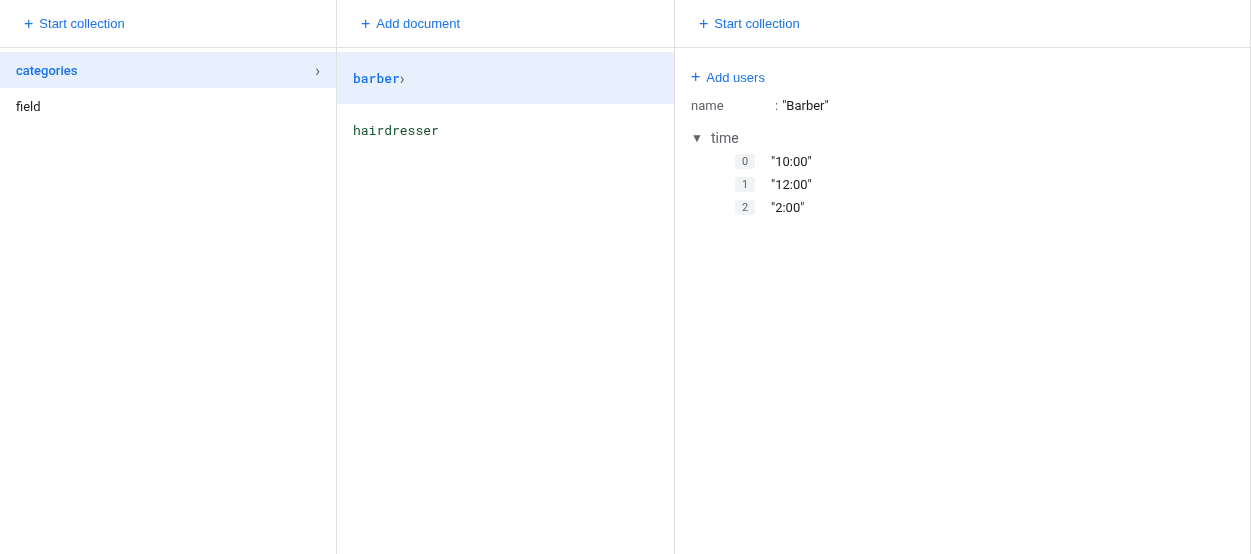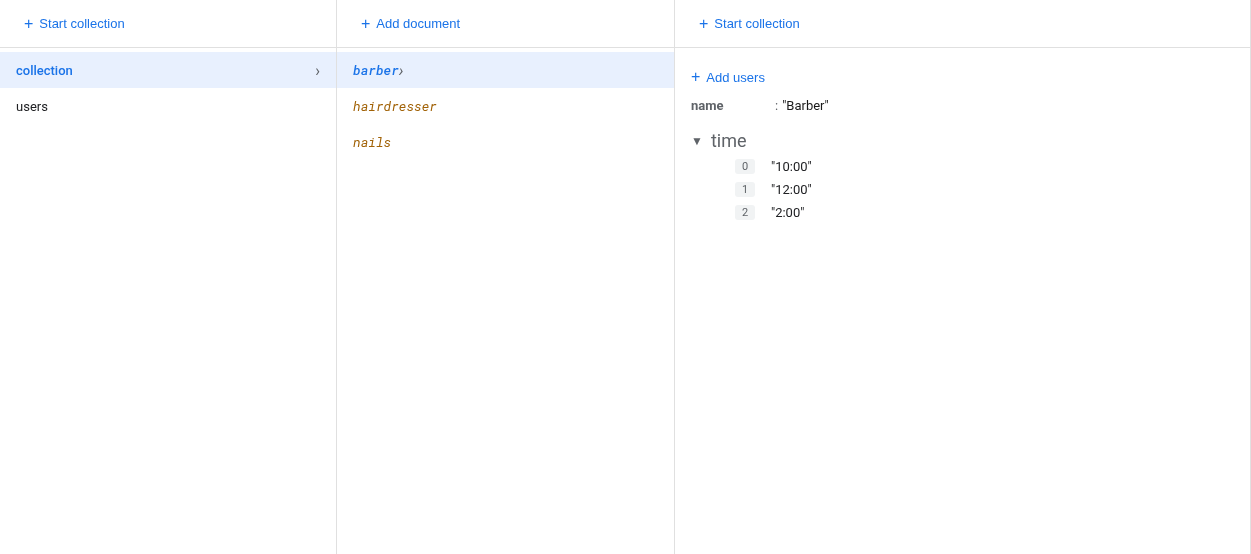--- a/index.html
+++ b/index.html
@@ -100,31 +100,30 @@
     .chevron-icon {
       color: #5f6368;
       font-size: 16px;
     }
 
     .document-item {
       display: flex;
       align-items: center;
       padding: 8px 16px;
       cursor: pointer;
-      height: 36px;
-      font-style: italic;
+      height: 52px;
     }
 
     .document-item.selected {
       background: #e8f0fe;
     }
 
     .document-item-name {
       font-size: 13px;
-      color: #a16207;
+      color: #14532d;
       font-family: 'Roboto Mono', monospace;
     }
 
     .document-item.selected .document-item-name {
       color: #1a73e8;
       font-weight: 500;
     }
 
     .field-section {
       padding: 8px 0;
@@ -150,21 +149,20 @@
       display: flex;
       align-items: flex-start;
       padding: 4px 16px;
       min-height: 28px;
     }
 
     .field-key {
       color: #5f6368;
       font-size: 13px;
       min-width: 80px;
-      font-weight: bold;
     }
 
     .field-value {
       color: #202124;
       font-size: 13px;
     }
 
     .field-value.string-val {
       color: #1a1a1a;
     }
@@ -175,21 +173,21 @@
 
     .time-header {
       display: flex;
       align-items: center;
       padding: 4px 16px;
       gap: 8px;
     }
 
     .time-key {
       color: #5f6368;
-      font-size: 18px;
+      font-size: 14px;
     }
 
     .dropdown-arrow {
       color: #5f6368;
       font-size: 12px;
       cursor: pointer;
     }
 
     .time-items {
       padding-left: 0;
@@ -227,46 +225,43 @@
 
 <div class="panel panel-left">
   <div class="panel-header">
     <button class="add-btn">
       <span class="plus-icon">+</span>
       <span>Start collection</span>
     </button>
   </div>
   <div class="panel-content">
     <div class="collection-item selected">
-      <span class="collection-item-name">collection</span>
+      <span class="collection-item-name">categories</span>
       <span class="chevron-icon">›</span>
     </div>
     <div class="collection-item">
-      <span class="collection-item-name">users</span>
+      <span class="collection-item-name">field</span>
     </div>
   </div>
 </div>
 
 <div class="panel panel-middle">
   <div class="panel-header">
     <button class="add-btn">
       <span class="plus-icon">+</span>
       <span>Add document</span>
     </button>
   </div>
   <div class="panel-content">
     <div class="document-item selected">
       <span class="document-item-name">barber</span>
       <span class="chevron-icon">›</span>
     </div>
     <div class="document-item">
       <span class="document-item-name">hairdresser</span>
-    </div>
-    <div class="document-item">
-      <span class="document-item-name">nails</span>
     </div>
   </div>
 </div>
 
 <div class="panel panel-right">
   <div class="panel-header">
     <button class="add-btn">
       <span class="plus-icon">+</span>
       <span>Start collection</span>
     </button>

